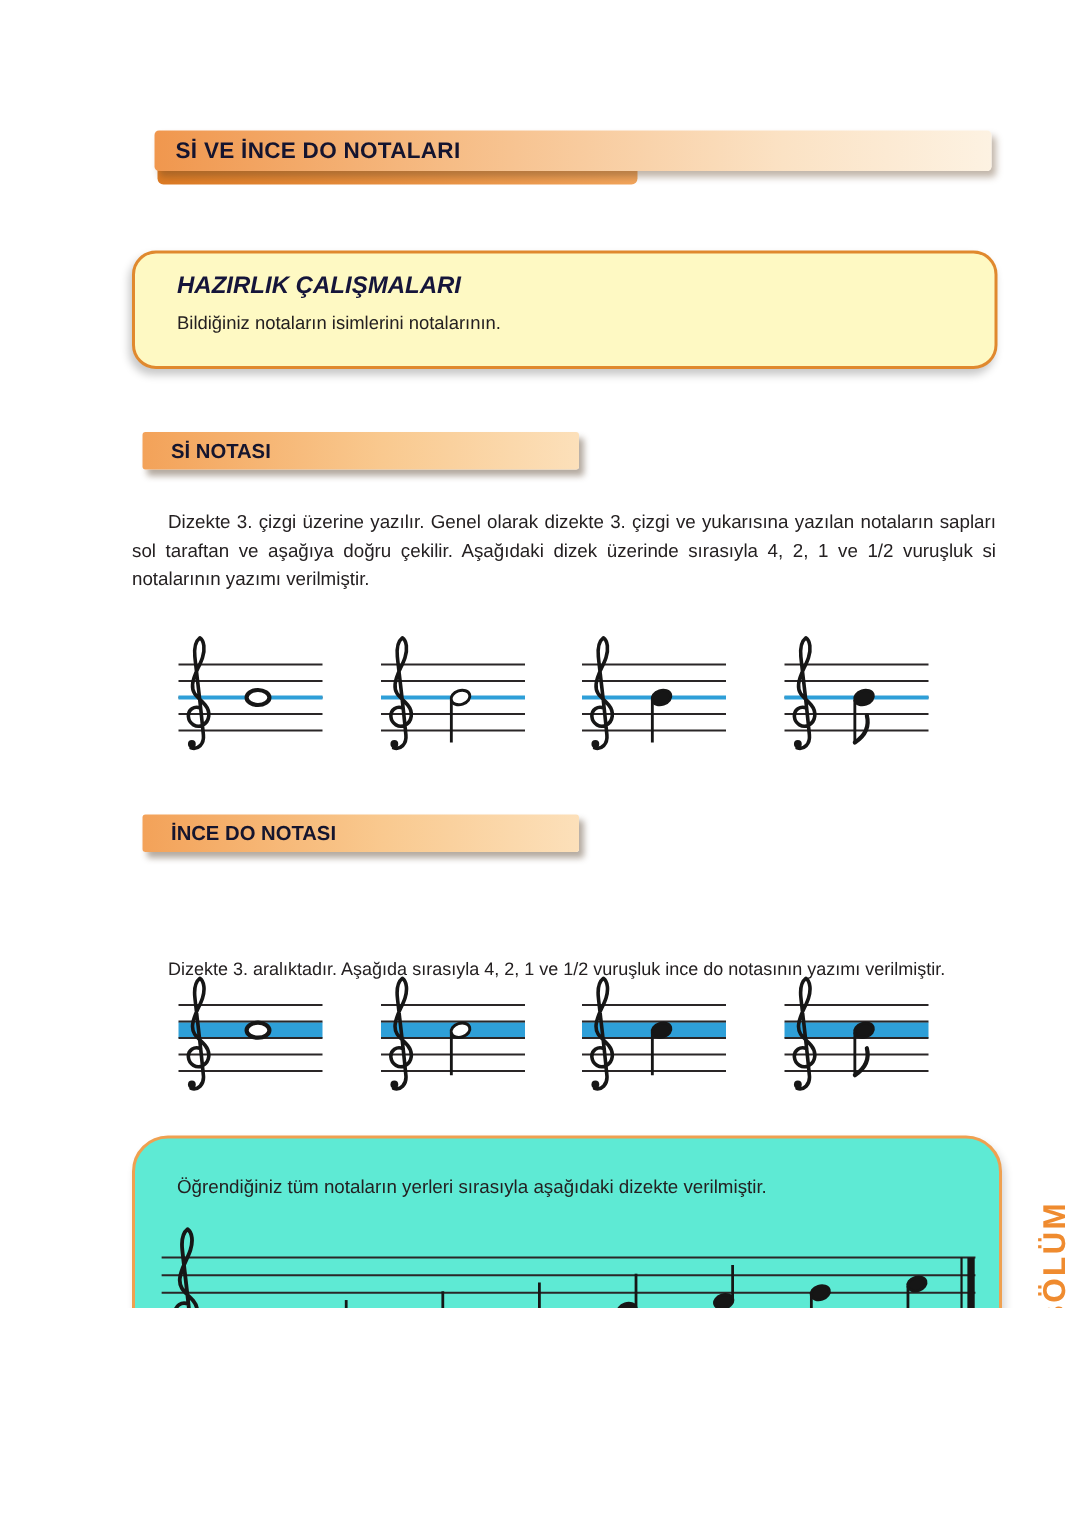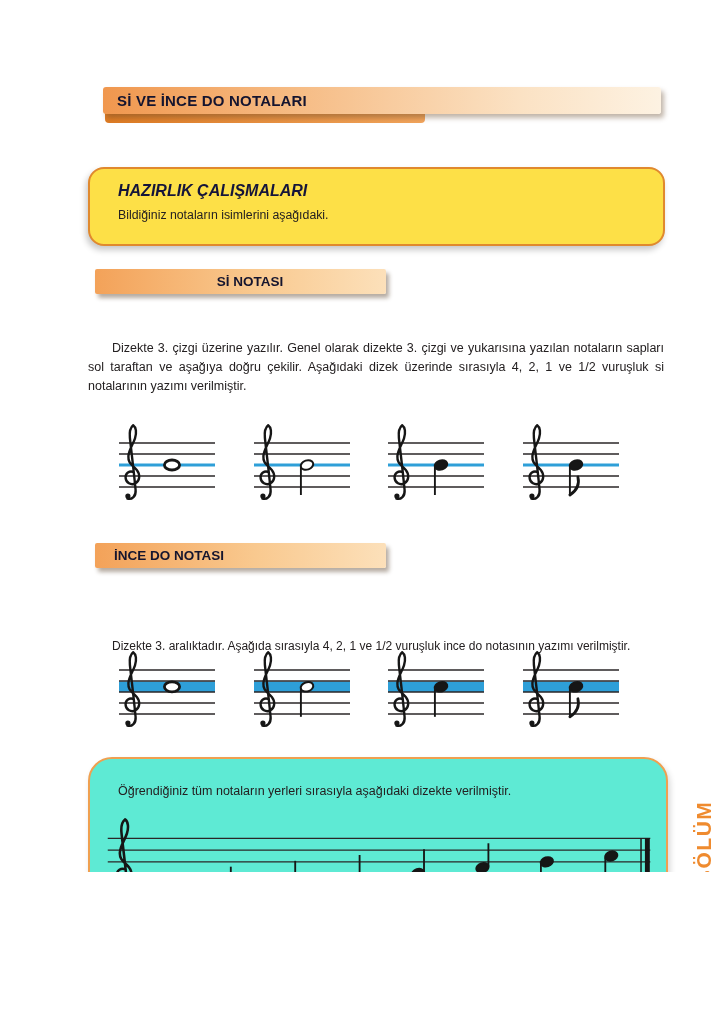--- a/index.html
+++ b/index.html
@@ -10,34 +10,34 @@
   .header-bar-behind{position:absolute;left:105px;top:99px;width:320px;height:24px;
         background:linear-gradient(to right,#dd7b24,#f2a55c);border-radius:4px;}
   .header-bar{position:absolute;left:103px;top:87px;width:558px;height:27px;box-sizing:border-box;
         background:linear-gradient(to right,#f0974e 0%,#f6bc85 35%,#fbe2c4 75%,#fdf2e2 100%);
         border-radius:3px;box-shadow:3px 4px 5px rgba(100,70,40,.40);
         display:flex;align-items:center;padding-left:14px;}
   .header-bar span{font-weight:bold;font-size:15px;color:#14142f;letter-spacing:.2px;}
 
   
   .prep-box{position:absolute;left:88px;top:167px;width:577px;height:79px;box-sizing:border-box;
-        border:2.5px solid #e0892e;border-radius:16px;background:#fde047;
+        border:2.5px solid #e0892e;border-radius:16px;background:#fef9c3;
         box-shadow:-2px 4px 6px rgba(0,0,0,.22);}
   .prep-title{margin:13px 0 8px 28px;font-size:16px;font-weight:bold;font-style:italic;color:#15153a;}
   .prep-row{display:flex;justify-content:space-between;align-items:baseline;margin:0 16px 0 28px;}
   .prep-question{font-size:12.3px;color:#242021;white-space:nowrap;}
   .prep-answer{font-size:12.8px;font-weight:bold;white-space:nowrap;}
 
   
   .section-label{position:absolute;left:95px;width:291px;height:25px;box-sizing:border-box;
         background:linear-gradient(to right,#f3a259 0%,#f9c98f 55%,#fce0ba 100%);
         box-shadow:3px 4px 4px rgba(70,45,20,.40);border-radius:2px;
         display:flex;align-items:center;padding-left:19px;}
   .section-label span{font-weight:bold;font-size:13.5px;color:#15152e;}
-  #si-label{top:269px;justify-content:center;}
+  #si-label{top:288px;}
   #ince-label{top:543px;}
 
   
   .body-par{position:absolute;left:88px;width:576px;margin:0;font-size:12.5px;line-height:1.5;
         color:#242021;text-align:justify;text-indent:24px;}
   #si-par{top:339px;}
   #ince-par{top:601px;white-space:nowrap;text-align:left;width:auto;font-size:12px;margin-top:36px;}
 
   
   .staff-row{position:absolute;left:106px;width:516px;display:flex;justify-content:space-between;}
@@ -79,21 +79,21 @@
   </svg>
 
   <div class="header-bar-behind"></div>
   <div class="header-bar">
     <span>Sİ VE İNCE DO NOTALARI</span>
   </div>
 
   <div class="prep-box">
     <div class="prep-title">HAZIRLIK ÇALIŞMALARI</div>
     <div class="prep-row">
-      <span class="prep-question">Bildiğiniz notaların isimlerini aşağıdaki.</span>
+      <span class="prep-question">Bildiğiniz notaların isimlerini notalarının.</span>
     </div>
   </div>
 
   <div class="section-label" id="si-label">
     <span>Sİ NOTASI</span>
   </div>
   <p class="body-par" id="si-par">Dizekte 3. çizgi üzerine yazılır. Genel olarak dizekte 3. çizgi ve yukarısına yazılan notaların sapları sol taraftan ve aşağıya doğru çekilir. Aşağıdaki dizek üzerinde sırasıyla 4, 2, 1 ve 1/2  vuruşluk si notalarının yazımı verilmiştir.</p>
 
   <div class="staff-row" id="si-row">
     <div class="staff"><svg viewBox="0 0 112 92" width="112" height="92">

